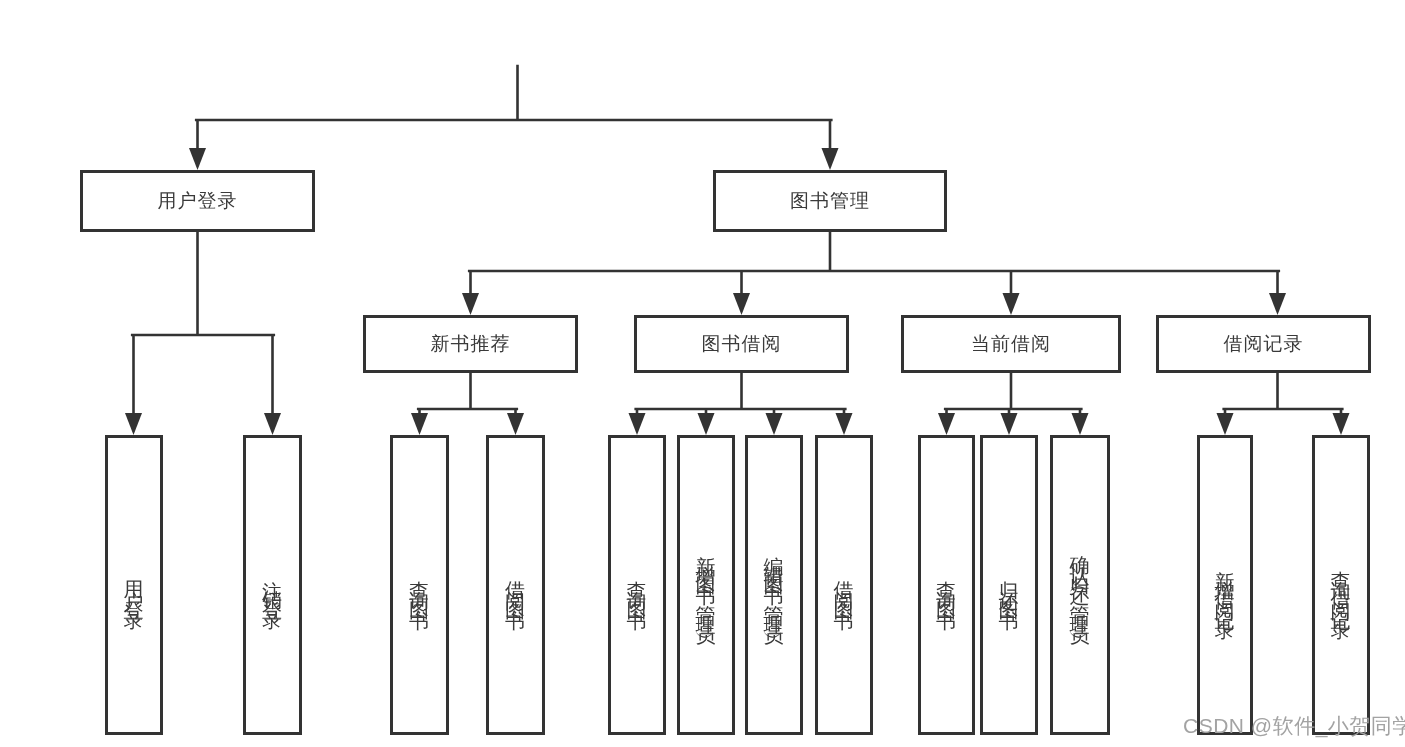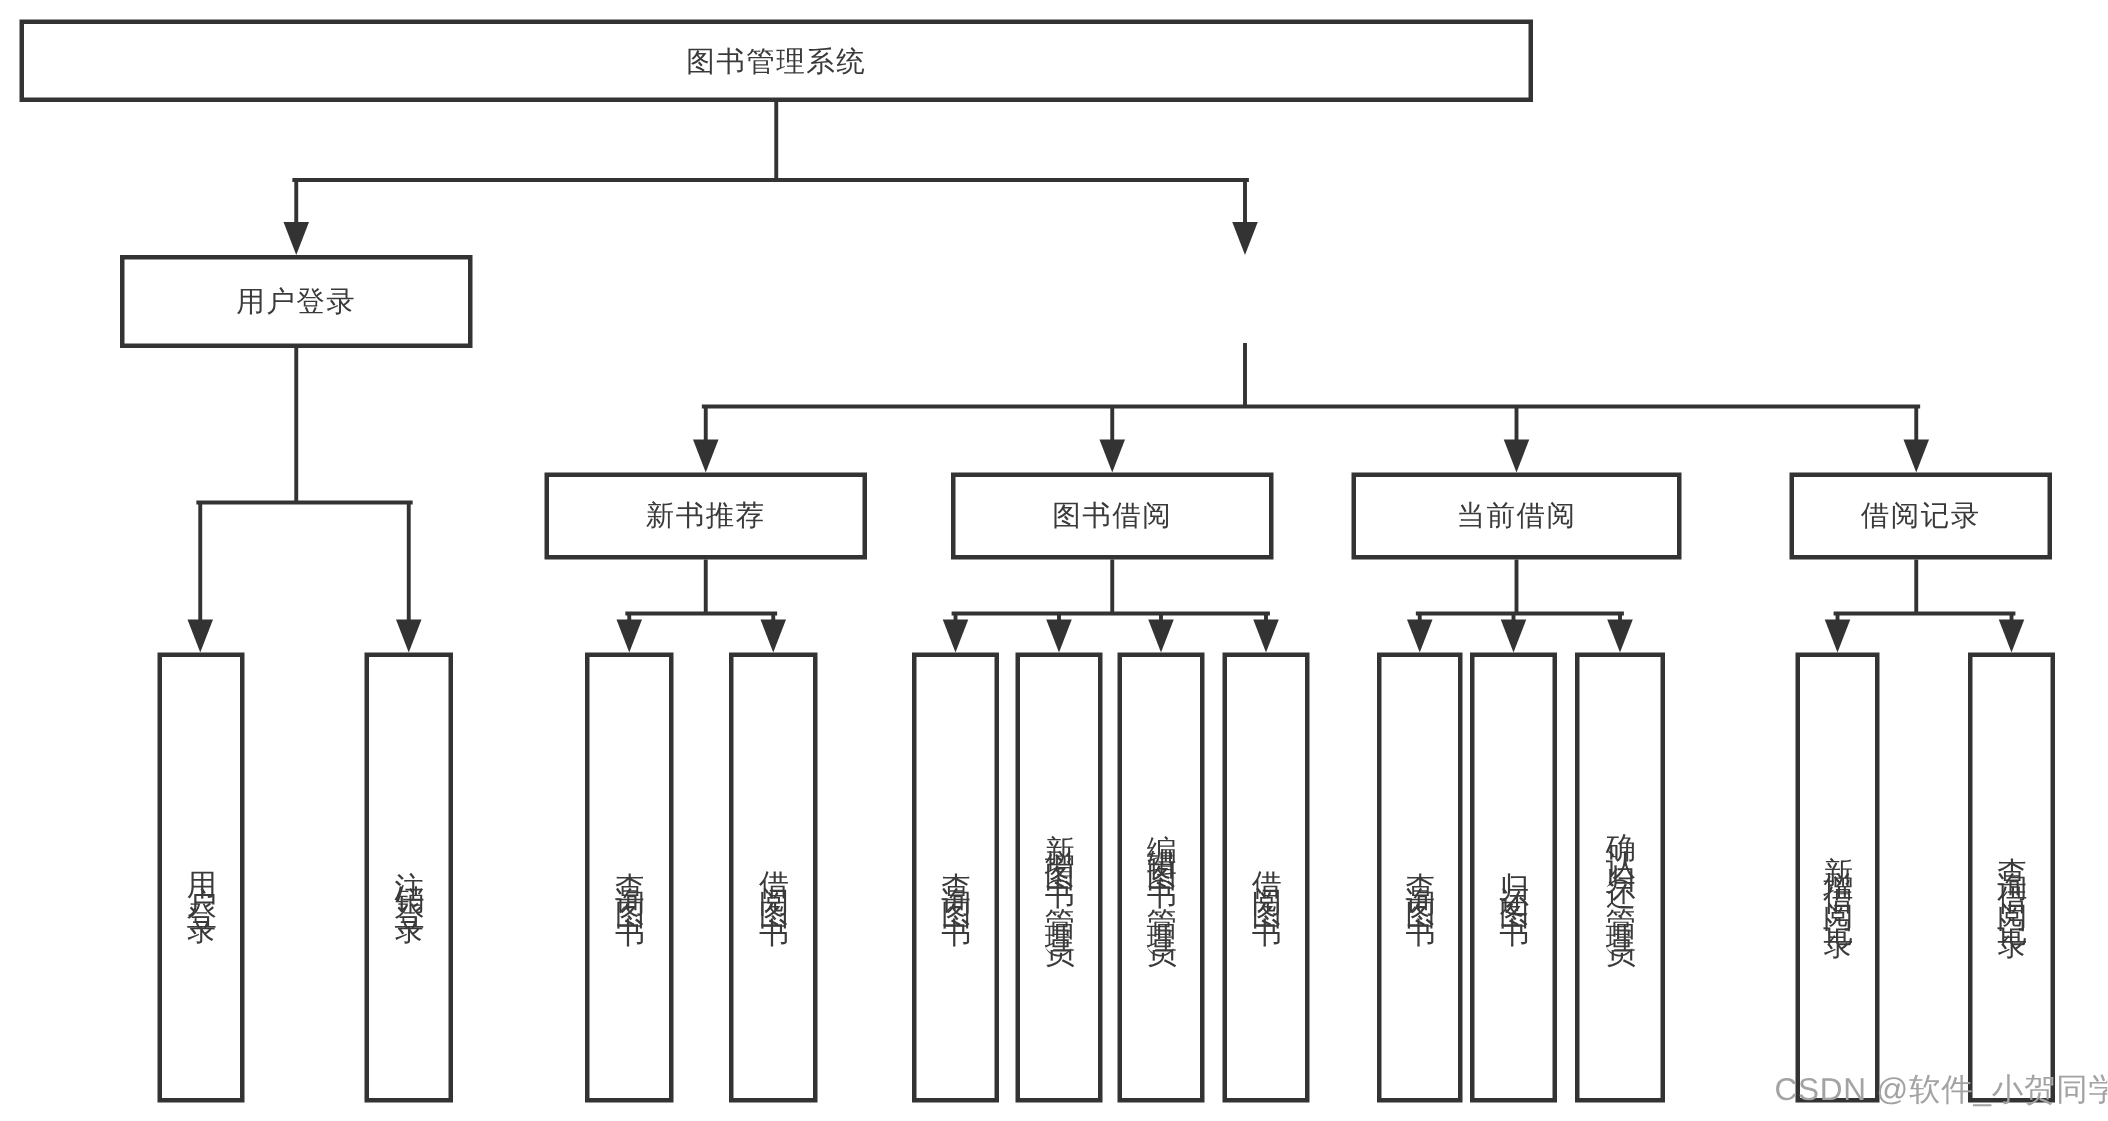--- a/index.html
+++ b/index.html
@@ -90,38 +90,38 @@
       <polygon points="765.5,413 782.5,413 774,435"></polygon>
       <polygon points="835.5,413 852.5,413 844,435"></polygon>
       <polygon points="938,413 955,413 946.5,435"></polygon>
       <polygon points="1000.5,413 1017.5,413 1009,435"></polygon>
       <polygon points="1071.5,413 1088.5,413 1080,435"></polygon>
       <polygon points="1216.5,413 1233.5,413 1225,435"></polygon>
       <polygon points="1332.5,413 1349.5,413 1341,435"></polygon>
     </g>
   </svg>
 
-  <div class="node h" style="left:13px; top:13px; width:1009px; height:55px;">
-    <span>图书管理系统</span>
-  </div>
 
   <div class="node h" style="left:80px; top:170px; width:235px; height:62px;">
     <span>用户登录</span>
+  </div>
+  <div class="node h" style="left:713px; top:170px; width:234px; height:62px;">
+    <span>图书管理</span>
   </div>
 
   <div class="node h" style="left:363px; top:315px; width:215px; height:58px;font-family:Liberation Serif, serif;">
     <span>新书推荐</span>
   </div>
   <div class="node h" style="left:634px; top:315px; width:215px; height:58px;">
     <span>图书借阅</span>
   </div>
   <div class="node h" style="left:901px; top:315px; width:220px; height:58px;">
     <span>当前借阅</span>
   </div>
-  <div class="node h" style="left:1193px; top:315px; width:175px; height:58px;">
+  <div class="node h" style="left:1156px; top:315px; width:215px; height:58px;">
     <span>借阅记录</span>
   </div>
 
   <div class="node v" style="left:105px; width:58px;">
     <span class="vtext">用户登录</span>
   </div>
   <div class="node v" style="left:243px; width:59px;">
     <span class="vtext">注销登录</span>
   </div>
 

